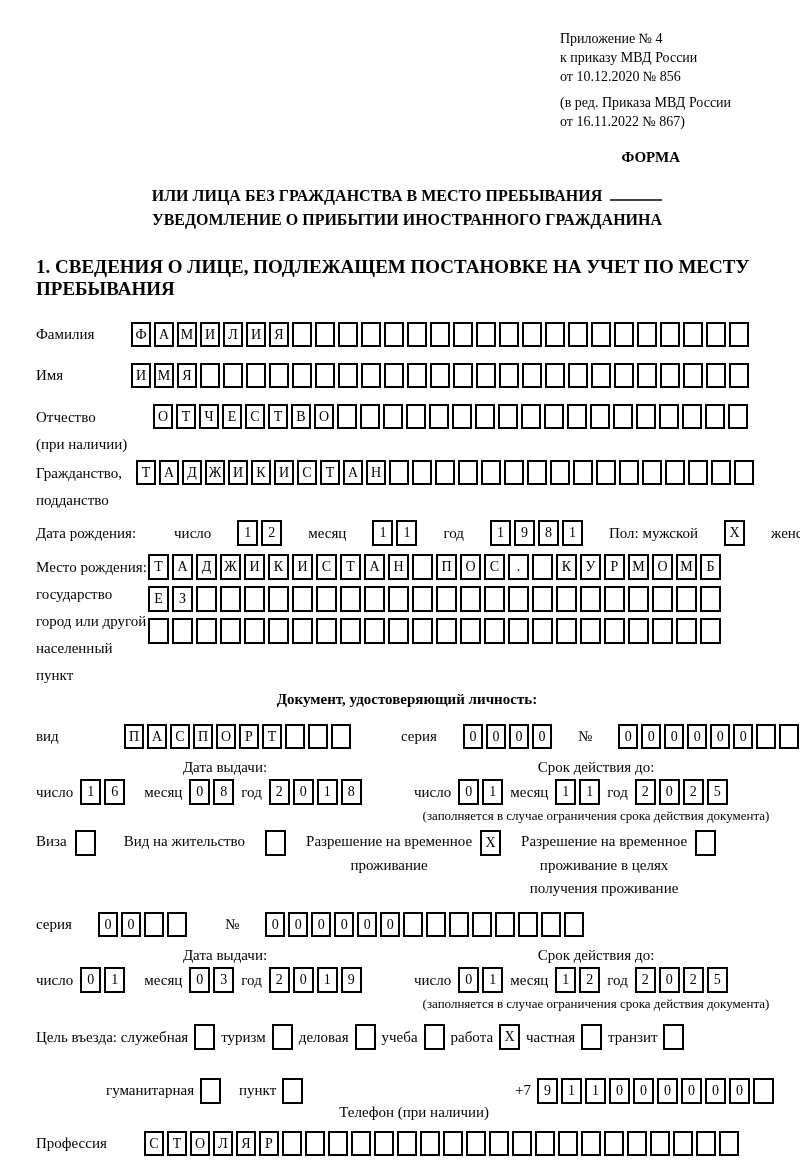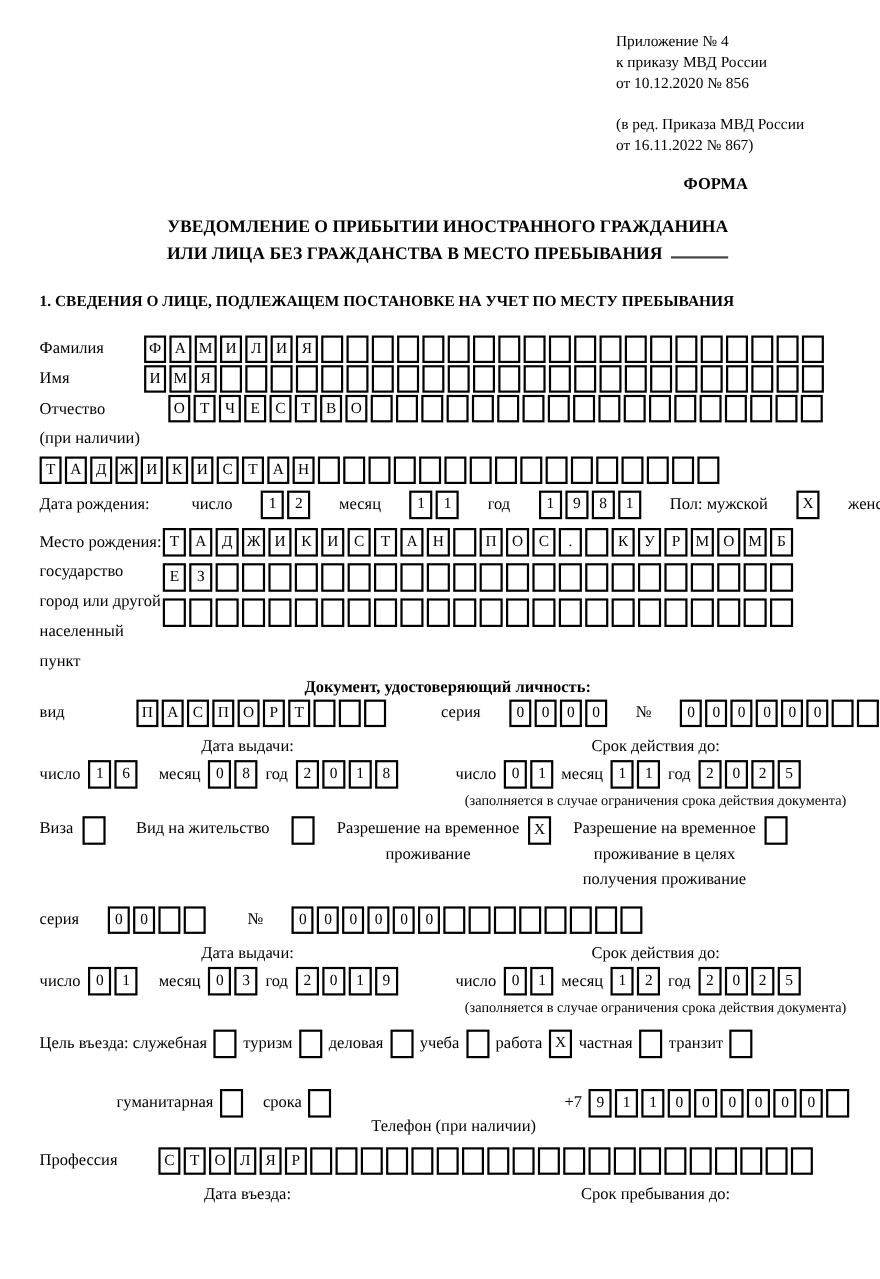--- a/index.html
+++ b/index.html
@@ -3,27 +3,27 @@
 <meta charset="utf-8">
 <style>
   * { margin:0; padding:0; box-sizing:border-box; }
   html,body { background:#ffffff; }
   .page {
     width:800px; min-height:1163px; margin:0 auto; background:#fff; color:#000;
     font-family:"Liberation Serif", serif; font-size:15px;
     padding:30px 22px 30px 36px; overflow:hidden;
   }
   .appendix { margin-left:524px; font-size:14px; line-height:1.35; }
-  .appendix .edition { margin-top:18px; }
+  .appendix .edition { margin-top:7px; }
   .forma { text-align:right; padding-right:98px; font-weight:bold; margin-top:18px; }
   .title { text-align:center; font-weight:bold; font-size:16px; margin-top:18px; line-height:1.5; }
   .title-underline { display:inline-block; width:52px; border-bottom:2px solid #444; height:13px; margin-left:8px; }
-  .sec-heading { font-weight:bold; font-size:14px; margin-top:24px; }
-
-  .row { display:flex; align-items:center; margin-top:2px; }
+  .sec-heading { font-weight:bold; font-size:19px; margin-top:24px; }
+
+  .row { display:flex; align-items:center; margin-top:16px; }
   .row.start { align-items:flex-start; }
   .lbl { flex:0 0 auto; }
   .w95{width:95px;} .w100{width:100px;} .w117{width:117px;} .w112{width:112px;}
   .w108{width:108px;}
   .ml12{margin-left:12px;} .ml20{margin-left:20px;} .ml24{margin-left:24px;}
   .ml30{margin-left:30px;margin-top:44px;} .ml70{margin-left:70px;}
 
   .cells { display:flex; gap:3px; flex:0 0 auto; }
   .cell {
     width:20px; height:25px; border:2px solid #000; background:#fff;
@@ -65,24 +65,24 @@
     <div>от 10.12.2020 № 856</div>
     <div class="edition">
       <div>(в ред. Приказа МВД России</div>
       <div>от 16.11.2022 № 867)</div>
     </div>
   </div>
 
   <div class="forma">ФОРМА</div>
 
   <div class="title">
-    <div>УВЕДОМЛЕНИЕ О ПРИБЫТИИ ИНОСТРАННОГО ГРАЖДАНИНА</div>
     <div>
       <span>ИЛИ ЛИЦА БЕЗ ГРАЖДАНСТВА В МЕСТО ПРЕБЫВАНИЯ</span><span class="title-underline"></span>
     </div>
+    <div>УВЕДОМЛЕНИЕ О ПРИБЫТИИ ИНОСТРАННОГО ГРАЖДАНИНА</div>
   </div>
 
   <div class="sec-heading">1. СВЕДЕНИЯ О ЛИЦЕ, ПОДЛЕЖАЩЕМ ПОСТАНОВКЕ НА УЧЕТ ПО МЕСТУ ПРЕБЫВАНИЯ</div>
 
   <div class="row" style="margin-top:22px;">
     <span class="lbl w95">Фамилия</span>
     <span class="cells">
         <span class="cell">Ф</span>
         <span class="cell">А</span>
         <span class="cell">М</span>
@@ -175,20 +175,24 @@
         <span class="cell"></span>
         <span class="cell"></span>
         <span class="cell"></span>
         <span class="cell"></span>
         <span class="cell"></span>
         <span class="cell"></span>
       </span>
   </div>
 
   <div class="row start" style="margin-top:2px;">
+    <span class="lbl w100 lblcol">
+      <div>Гражданство,</div>
+      <div>подданство</div>
+    </span>
     <span class="cells">
         <span class="cell">Т</span>
         <span class="cell">А</span>
         <span class="cell">Д</span>
         <span class="cell">Ж</span>
         <span class="cell">И</span>
         <span class="cell">К</span>
         <span class="cell">И</span>
         <span class="cell">С</span>
         <span class="cell">Т</span>
@@ -521,21 +525,21 @@
     <span class="cb">X</span>
     <span class="lbl">частная</span>
     <span class="cb"></span>
     <span class="lbl">транзит</span>
     <span class="cb"></span>
   </div>
 
   <div class="row gap6" style="margin-top:10px;">
     <span class="lbl ml70">гуманитарная</span>
     <span class="cb"></span>
-    <span class="lbl ml12">срока</span>
+    <span class="lbl ml12">пункт</span>
     <span class="cb"></span>
     <span class="lbl ml30">Телефон (при наличии)</span>
     <span class="lbl ml20">+7</span>
     <span class="cells md">
         <span class="cell">9</span>
         <span class="cell">1</span>
         <span class="cell">1</span>
         <span class="cell">0</span>
         <span class="cell">0</span>
         <span class="cell">0</span>

